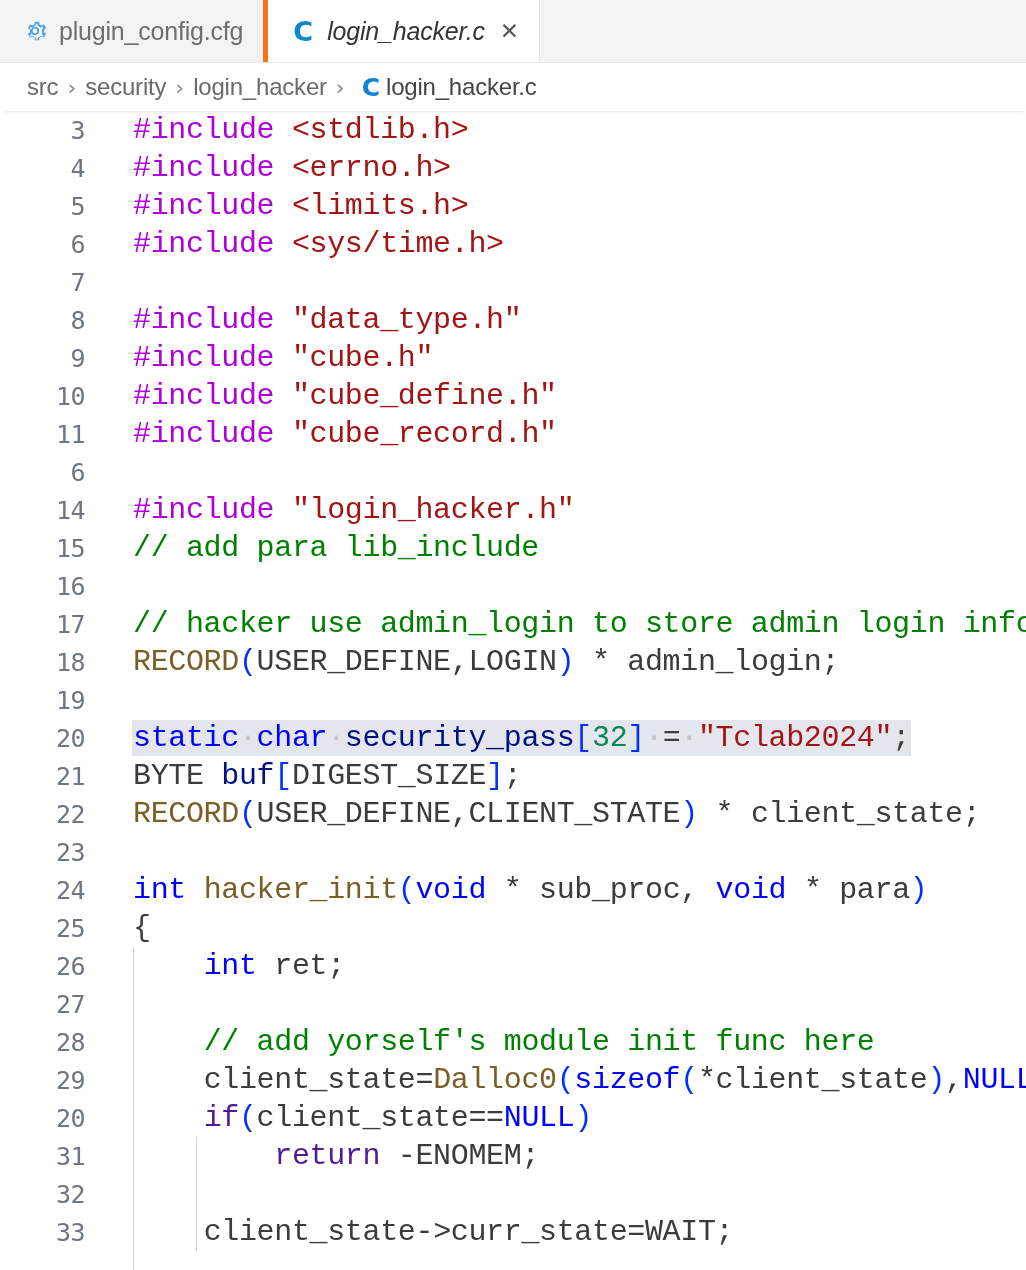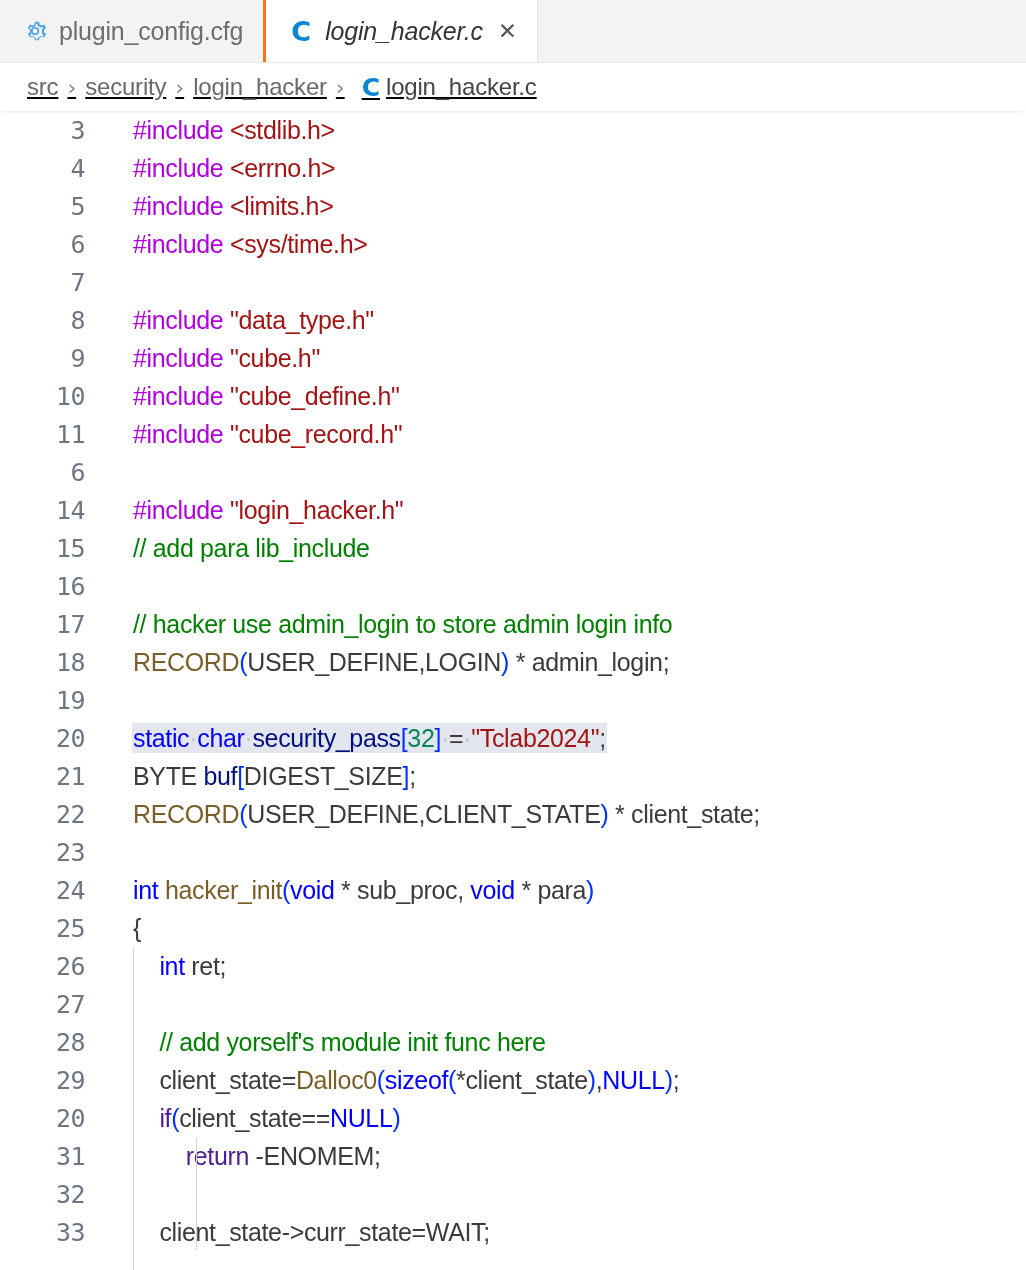--- a/index.html
+++ b/index.html
@@ -26,21 +26,21 @@
     flex: 0 0 auto;
     border-bottom: 1px solid #e8e8e8;
     position: relative;
   }
   .tab {
     display: flex;
     align-items: center;
     gap: 11px;
     padding: 0 20px 0 22px;
     background: #f3f3f3;
-    border-right: 3px solid #f97316;
+    border-right: 5px solid #f97316;
     position: relative;
     cursor: pointer;
     min-width: 0;
   }
   .tab.active {
     background: #ffffff;
     border-right: 1px solid #e4e4e4;
   }
   .tab-label {
     font-size: 25px;
@@ -84,21 +84,20 @@
     height: 48px;
     background: #ffffff;
     display: flex;
     align-items: center;
     padding-left: 27px;
     gap: 0px;
     flex: 0 0 auto;
     box-shadow: 0 3px 4px -3px rgba(0,0,0,0.16);
     z-index: 5;
     position: relative;
-    text-decoration: underline;
   }
   .crumb {
     font-size: 24px;
     color: #6a6a6a;
     white-space: nowrap;
     cursor: pointer;
     letter-spacing: -0.2px;
   }
   .crumb.last { color: #444444; }
   .crumb-sep {
@@ -137,23 +136,23 @@
     padding-right: 0px;
     font-size: 25px;
     color: #6e7681;
     font-family: "DejaVu Sans Mono", monospace;
     letter-spacing: -0.5px;
     user-select: none;
   }
   .code {
     flex: 1 1 auto;
     padding-left: 48px;
-    font-size: 25px;
+    font-size: 30px;
     color: #3b3b3b;
-    font-family: Liberation Sans, sans-serif;
+    font-family: Liberation Mono, monospace;
     letter-spacing: -0.35px;
     position: relative;
     white-space: pre;
   }
   .row.selected .code-inner {
     background: #e3e6ed;
     box-shadow: 0 0 0 1px #e3e6ed;
   }
   .code-inner { display: inline; }
 

